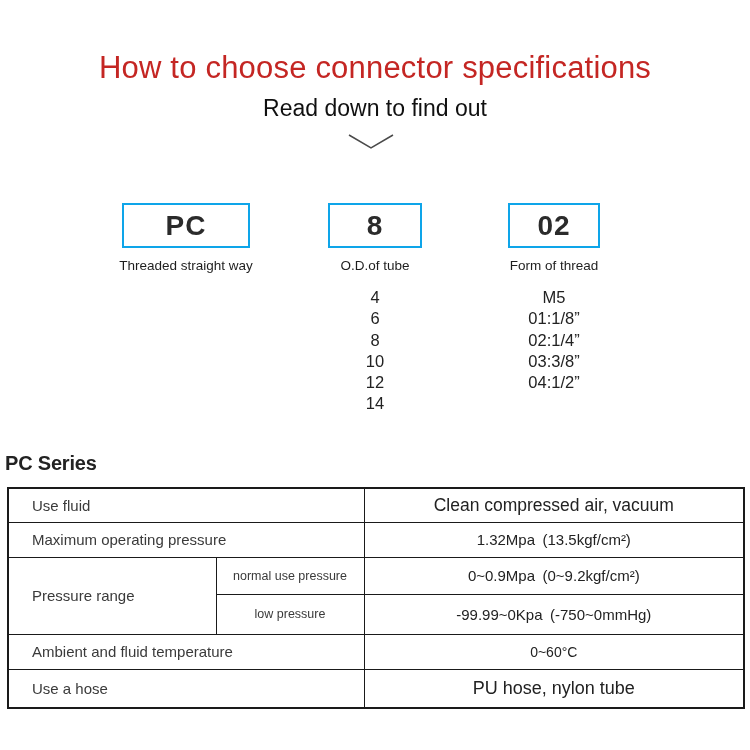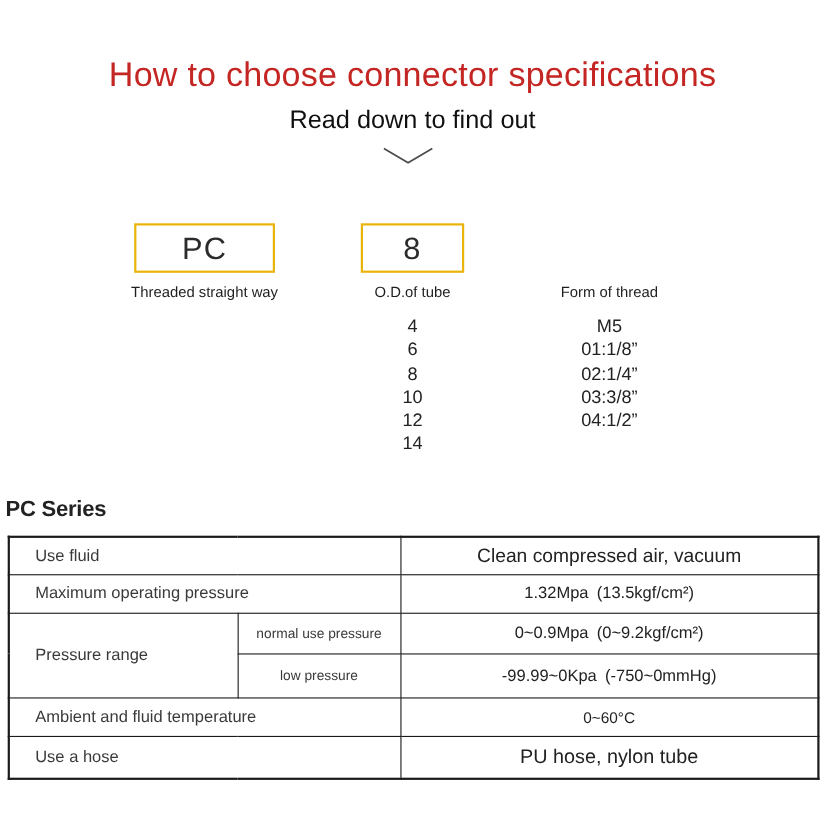--- a/index.html
+++ b/index.html
@@ -7,23 +7,23 @@
     font-family:"Liberation Sans", sans-serif; position:relative; overflow:hidden; }
 
   .page { position:absolute; inset:0; }
 
   .title { position:absolute; top:50px; left:0; width:750px; text-align:center;
     font-size:31px; color:#c42623; letter-spacing:0.2px; }
   .subtitle { position:absolute; top:95px; left:0; width:750px; text-align:center;
     font-size:23px; color:#101010; }
   .chevron { position:absolute; top:133px; left:348px; width:46px; height:18px; }
 
-  .spec-box { position:absolute; top:203px; height:45px; border:2px solid #eab308;
+  .spec-box { position:absolute; top:203px; height:45px; border:2px solid #0ea5e9;
     background:#ffffff; display:flex; align-items:center; justify-content:center;
-    font-weight:normal; font-size:28px; color:#2b2b2b; letter-spacing:1px; }
+    font-weight:bold; font-size:28px; color:#2b2b2b; letter-spacing:1px; }
   .box-pc { left:122px; width:128px; }
   .box-od { left:328px; width:94px; }
   .box-th { left:508px; width:92px; }
 
   .box-label { position:absolute; top:258px; width:220px; text-align:center;
     font-size:13.5px; color:#1e1e1e; }
   .lbl-pc { left:76px; }
   .lbl-od { left:265px; }
   .lbl-th { left:444px; }
 
@@ -57,20 +57,21 @@
   <div class="subtitle">Read down to find out</div>
 
   <div class="chevron">
     <svg width="46" height="18" viewBox="0 0 46 18">
       <polyline points="1,2 23,15 45,2" fill="none" stroke="#4a4a4a" stroke-width="1.5"></polyline>
     </svg>
   </div>
 
   <div class="spec-box box-pc">PC</div>
   <div class="spec-box box-od">8</div>
+  <div class="spec-box box-th">02</div>
 
   <div class="box-label lbl-pc">Threaded straight way</div>
   <div class="box-label lbl-th">Form of thread</div>
   <div class="box-label lbl-od">O.D.of tube</div>
 
   <div class="opt-list list-od">
     <div>4</div>
     <div>6</div>
     <div>8</div>
     <div>10</div>

